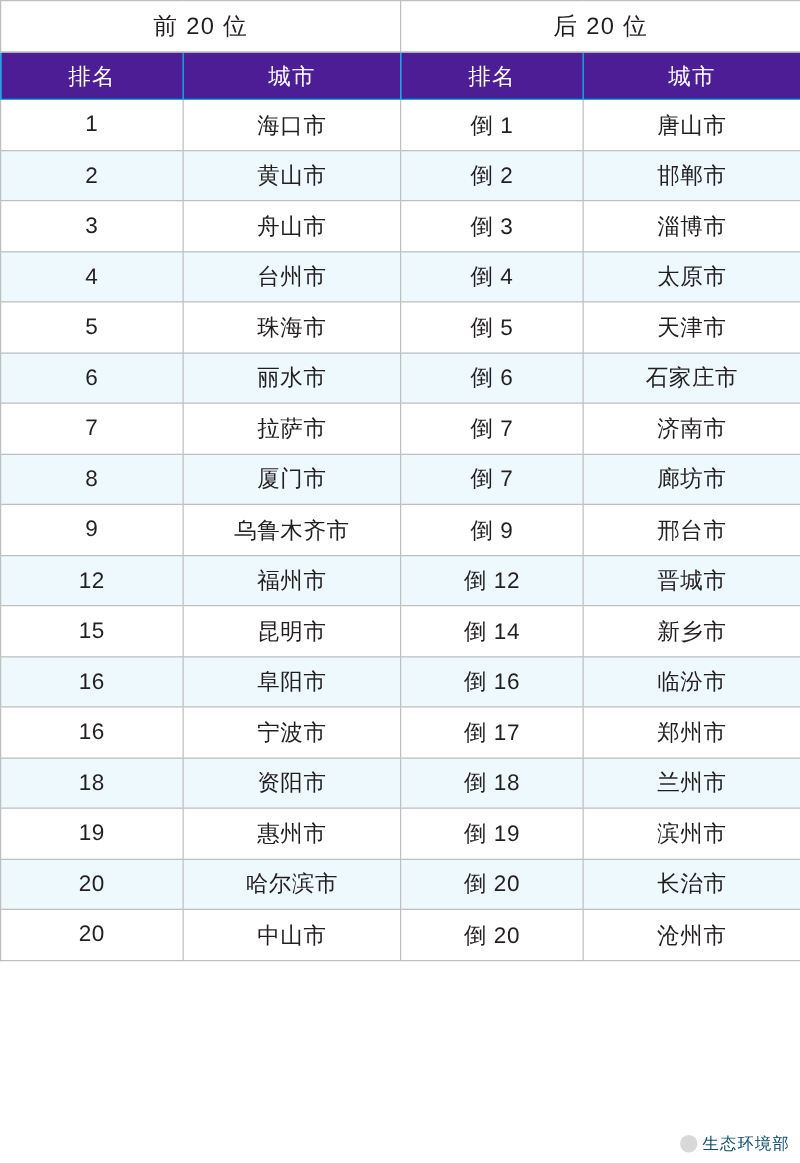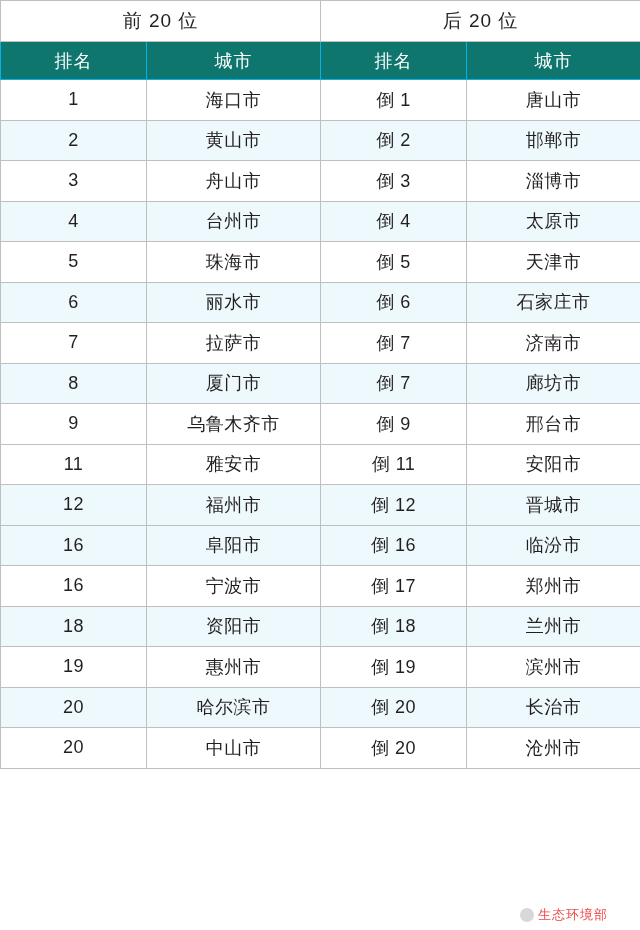--- a/index.html
+++ b/index.html
@@ -40,42 +40,42 @@
 
   tr.group-head td {
     height: 40px;
     background: #ffffff;
     font-size: 19px;
     letter-spacing: 1px;
     color: #231f20;
   }
   tr.col-head td {
     height: 37px;
-    background: #0f766e;
+    background: #4c1d95;
     color: #ffffff;
     font-size: 18px;
     letter-spacing: 1px;
     border: 1px solid #00b3f0;
   }
   tr.data-row td {
     height: 39.5px;
     font-size: 18px;
     letter-spacing: 0.5px;
   }
   tr.data-row.odd td { background: #ffffff; }
   tr.data-row.even td { background: #eef9fd; }
 
   .num { font-size: 18px; }
 
   .watermark {
     position: absolute;
-    right: 32px;
+    right: 8px;
     bottom: 6px;
     font-size: 13px;
-    color: #ef4444;
+    color: #0c4a6e;
     letter-spacing: 1px;
     display: flex;
     align-items: center;
     gap: 4px;
   }
   .wm-logo {
     display: inline-block;
     width: 14px;
     height: 14px;
     border-radius: 50%;
@@ -153,32 +153,32 @@
         <td>厦门市</td>
         <td class="num">倒 7</td>
         <td>廊坊市</td>
       </tr>
       <tr class="data-row odd">
         <td class="num">9</td>
         <td>乌鲁木齐市</td>
         <td class="num">倒 9</td>
         <td>邢台市</td>
       </tr>
-      <tr class="data-row odd">
-        <td class="num">11</td>
-        <td>雅安市</td>
-        <td class="num">倒 11</td>
-        <td>安阳市</td>
-      </tr>
       <tr class="data-row even">
         <td class="num">12</td>
         <td>福州市</td>
         <td class="num">倒 12</td>
         <td>晋城市</td>
       </tr>
+      <tr class="data-row odd">
+        <td class="num">15</td>
+        <td>昆明市</td>
+        <td class="num">倒 14</td>
+        <td>新乡市</td>
+      </tr>
       <tr class="data-row even">
         <td class="num">16</td>
         <td>阜阳市</td>
         <td class="num">倒 16</td>
         <td>临汾市</td>
       </tr>
       <tr class="data-row odd">
         <td class="num">16</td>
         <td>宁波市</td>
         <td class="num">倒 17</td>

